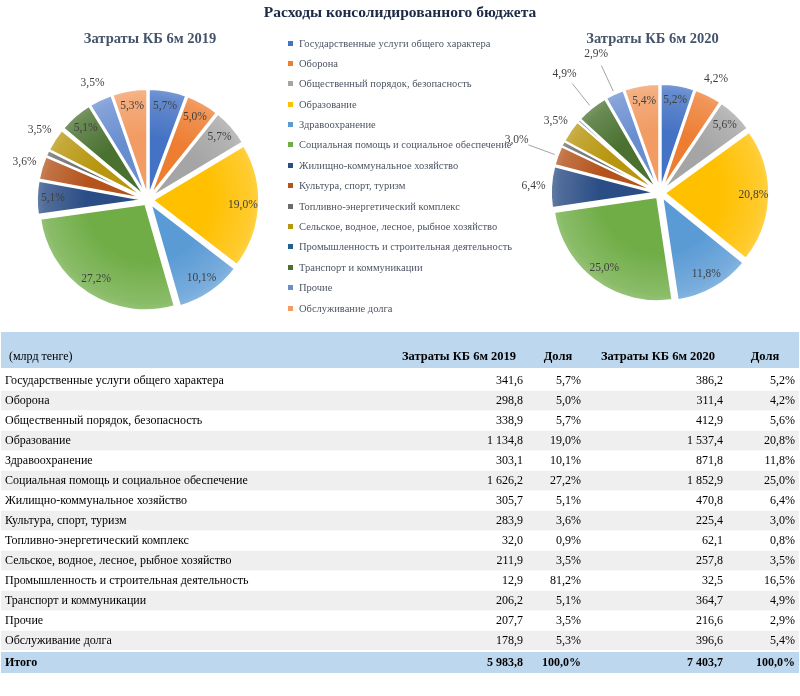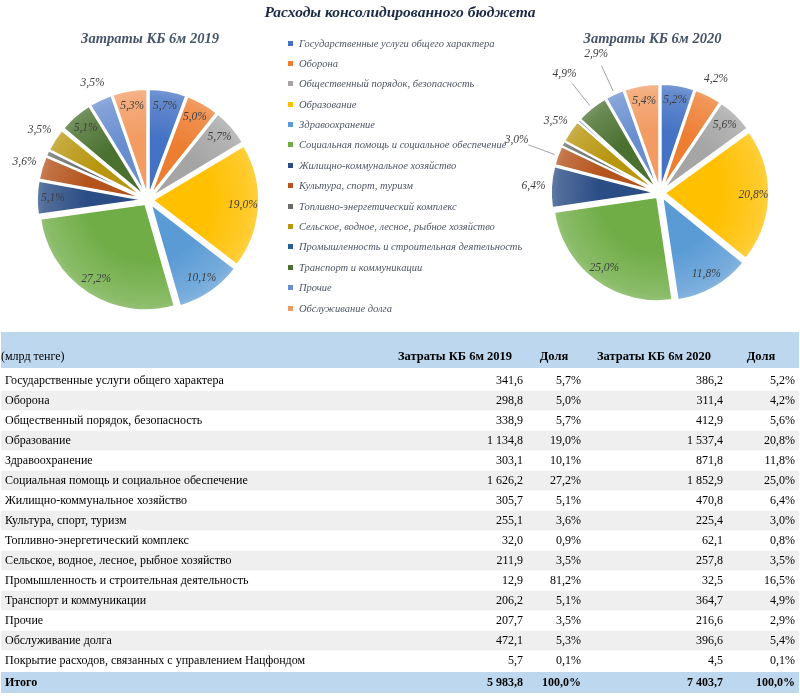--- a/index.html
+++ b/index.html
@@ -1,33 +1,33 @@
 <!DOCTYPE html>
 <html><head>
 <meta charset="utf-8">
 <style>
   html,body{margin:0;padding:0;background:#fff;}
   .page{position:relative;width:800px;height:696px;overflow:hidden;background:#fff;
         font-family:"Liberation Serif","DejaVu Serif",serif;}
-  .top-section{position:absolute;left:0;top:0;width:800px;height:332px;font-style:italic;}
+  .top-section{position:absolute;left:0;top:0;width:800px;height:332px;}
   .main-title{position:absolute;left:0;top:3px;width:100%;text-align:center;
         font-size:15.5px;font-weight:bold;color:#1c2a45;}
   .chart{position:absolute;top:0;height:332px;}
   .chart-2019{left:0;width:300px;}
   .chart-2020{left:505px;width:295px;}
   .chart-title{position:absolute;top:30px;left:0;width:100%;text-align:center;
         font-size:14.5px;font-weight:bold;color:#44546A;}
   .chart svg{position:absolute;left:0;top:0;overflow:visible;}
   .legend{position:absolute;left:288px;top:36px;width:240px;}
   .legend-item{display:flex;align-items:center;height:14px;margin-bottom:6.4px;
         font-size:10.5px;color:#4e5664;white-space:nowrap;}
   .legend-swatch{width:5px;height:5px;margin-right:6px;flex:0 0 auto;}
   table.budget{position:absolute;left:1px;top:332px;width:798px;border-collapse:collapse;
         font-size:12px;color:#000;}
-  table.budget th{background:#BDD7EE;vertical-align:bottom;padding:3px 4px 4px 0;
+  table.budget th{background:#BDD7EE;vertical-align:bottom;padding:3px 4px 4px 8px;
         font-size:12.5px;font-weight:bold;text-align:center;height:29px;}
   table.budget th.unit-note{text-align:left;font-weight:normal;font-size:12px;}
   table.budget thead tr{border-bottom:3px solid #fff;}
   table.budget td{padding:2px 4px;line-height:15px;}
   table.budget tbody tr:nth-child(even){background:#efefef;}
   table.budget tbody tr{border-bottom:1px solid #fbfbfb;}
   td.num{text-align:right;}
   table.budget tfoot td{background:#BDD7EE;font-weight:bold;padding:3px 4px;border-top:2px solid #fff;}
 </style>
 </head>
@@ -243,21 +243,21 @@
         </tr>
         <tr>
           <td>Жилищно-коммунальное хозяйство</td>
           <td class="num">305,7</td>
           <td class="num">5,1%</td>
           <td class="num">470,8</td>
           <td class="num">6,4%</td>
         </tr>
         <tr>
           <td>Культура, спорт, туризм</td>
-          <td class="num">255,1</td>
+          <td class="num">283,9</td>
           <td class="num">3,6%</td>
           <td class="num">225,4</td>
           <td class="num">3,0%</td>
         </tr>
         <tr>
           <td>Топливно-энергетический комплекс</td>
           <td class="num">32,0</td>
           <td class="num">0,9%</td>
           <td class="num">62,1</td>
           <td class="num">0,8%</td>
@@ -285,31 +285,24 @@
         </tr>
         <tr>
           <td>Прочие</td>
           <td class="num">207,7</td>
           <td class="num">3,5%</td>
           <td class="num">216,6</td>
           <td class="num">2,9%</td>
         </tr>
         <tr>
           <td>Обслуживание долга</td>
-          <td class="num">472,1</td>
+          <td class="num">178,9</td>
           <td class="num">5,3%</td>
           <td class="num">396,6</td>
           <td class="num">5,4%</td>
-        </tr>
-        <tr>
-          <td>Покрытие расходов, связанных с управлением Нацфондом</td>
-          <td class="num">5,7</td>
-          <td class="num">0,1%</td>
-          <td class="num">4,5</td>
-          <td class="num">0,1%</td>
         </tr>
       </tbody>
     <tfoot>
       <tr>
         <td>Итого</td>
         <td class="num">5 983,8</td>
         <td class="num">100,0%</td>
         <td class="num">7 403,7</td>
         <td class="num">100,0%</td>
       </tr>

